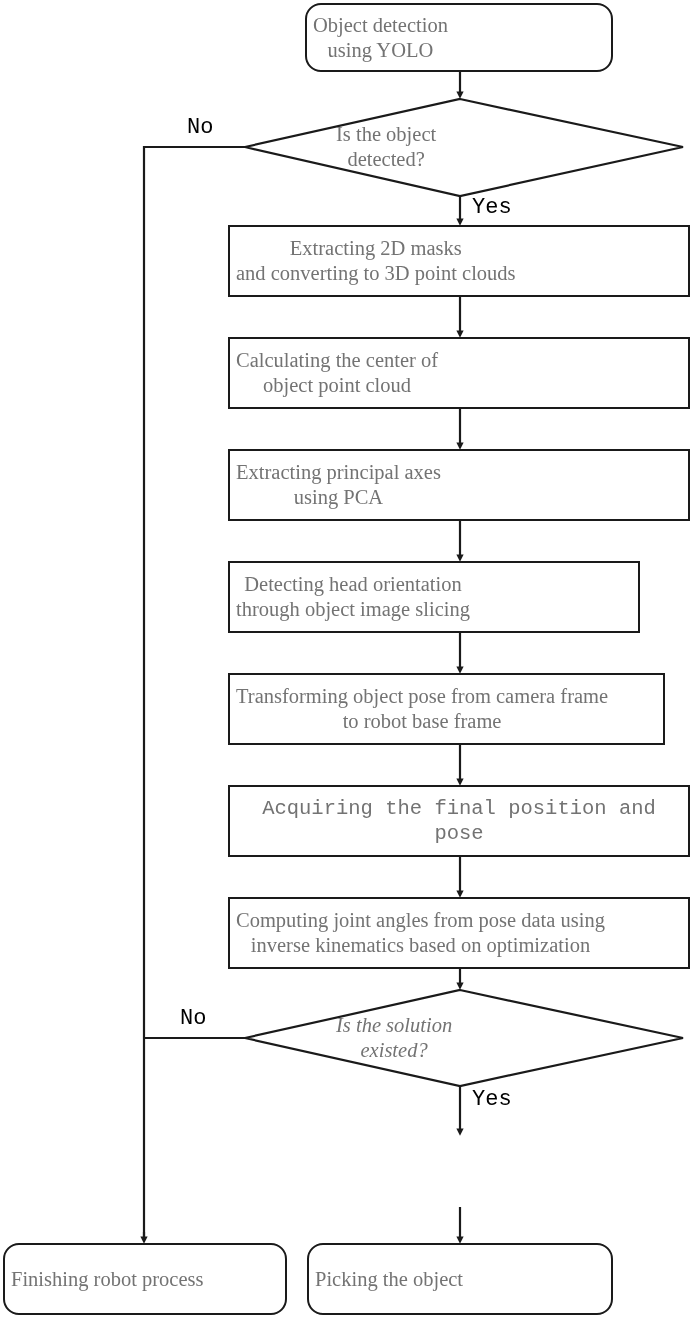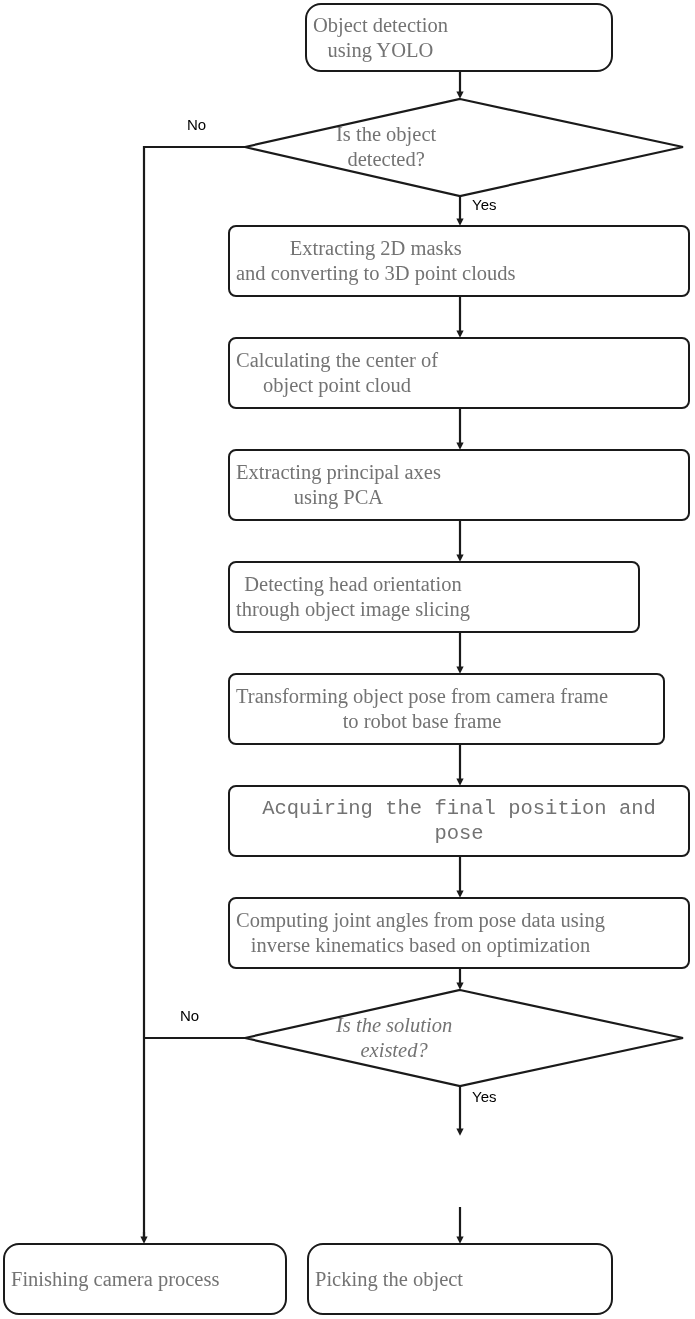--- a/index.html
+++ b/index.html
@@ -36,40 +36,40 @@
     background: #ffffff;
     line-height: 1.22;
   }
   .node .node-text {
     display: block;
     white-space: pre-line;
     padding: 0 6px;
   }
   .process {
     border: 2.2px solid #1a1a1a;
-    border-radius: 8px;
+    border-radius: 0;
     font-size: 20.5px;
   }
   .terminal {
     border: 2.4px solid #1a1a1a;
     border-radius: 16px;
     font-size: 20.5px;
   }
   
   .decision {
     border: none;
     background: transparent;
     font-size: 20.5px;
   }
   
   .edge-label {
     position: absolute;
     color: #000000;
-    font-family: Liberation Sans, sans-serif;
-    font-size: 15px;
+    font-family: Liberation Mono, monospace;
+    font-size: 22px;
     line-height: 1;
     white-space: nowrap;
   }
 </style>
 </head>
 <body>
 
 <div id="chart-root">
 
   <svg id="connectors" viewBox="0 0 695 1319" width="695" height="1319" xmlns="http://www.w3.org/2000/svg">
@@ -159,21 +159,21 @@
 inverse kinematics  based on optimization</span>
   </div>
 
   <div class="node decision" style="left:330px; top:995px; width:260px; height:86px;font-style:italic;">
     <span class="node-text">Is the solution
 existed?</span>
   </div>
 
 
   <div class="node terminal" style="left:3px; top:1243px; width:284px; height:72px;">
-    <span class="node-text">Finishing camera process</span>
+    <span class="node-text">Finishing robot process</span>
   </div>
 
   <div class="node terminal" style="left:307px; top:1243px; width:306px; height:72px;">
     <span class="node-text">Picking the object</span>
   </div>
 
   <span class="edge-label" style="left:187px; top:117px;">No</span>
 
   <span class="edge-label" style="left:472px; top:197px;">Yes</span>
 

